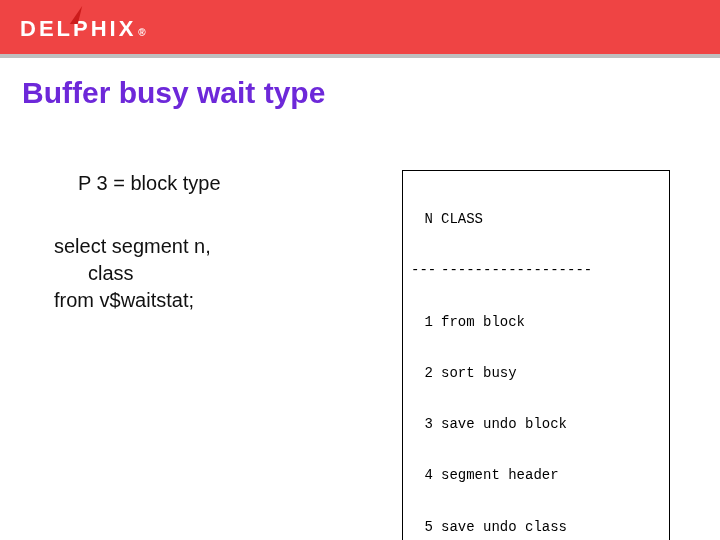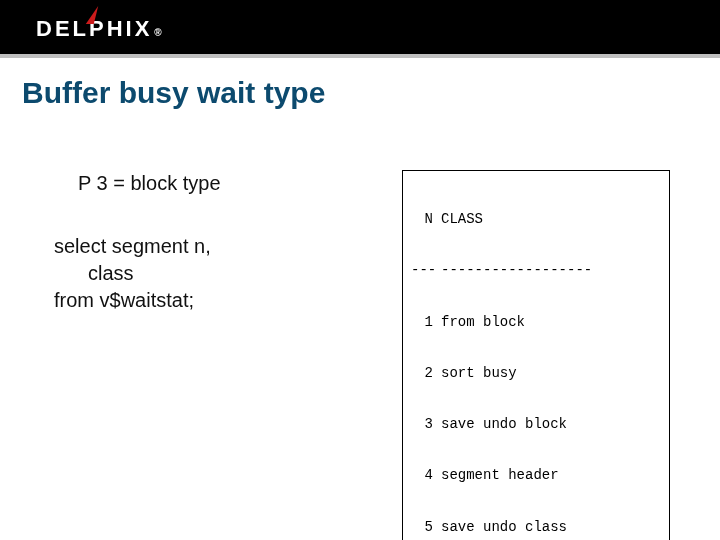--- a/index.html
+++ b/index.html
@@ -7,24 +7,24 @@
     width: 720px;
     height: 540px;
     background: #ffffff;
     font-family: Arial, Helvetica, sans-serif;
     overflow: hidden;
     position: relative;
   }
   .header-bar {
     width: 100%;
     height: 58px;
-    background: #000000;
+    background: #ef4444;
     display: flex;
     align-items: center;
-    padding-left: 36px;
+    padding-left: 20px;
     position: relative;
   }
   .header-bar::after {
     content: "";
     position: absolute;
     left: 0; right: 0;
     bottom: 0;
     height: 4px;
     background: #bfbfbf;
   }
@@ -49,21 +49,21 @@
     transform: skewX(-25deg);
   }
   .logo-reg {
     font-size: 10px;
     vertical-align: super;
     margin-left: 2px;
   }
   .title {
     font-size: 30px;
     font-weight: bold;
-    color: #0c4a6e;
+    color: #6d28d9;
     padding: 18px 0 0 22px;
   }
   .content {
     display: flex;
     padding: 60px 30px 0 42px;
     gap: 30px;
   }
   .left-col {
     flex: 0 0 330px;
     font-size: 20px;

